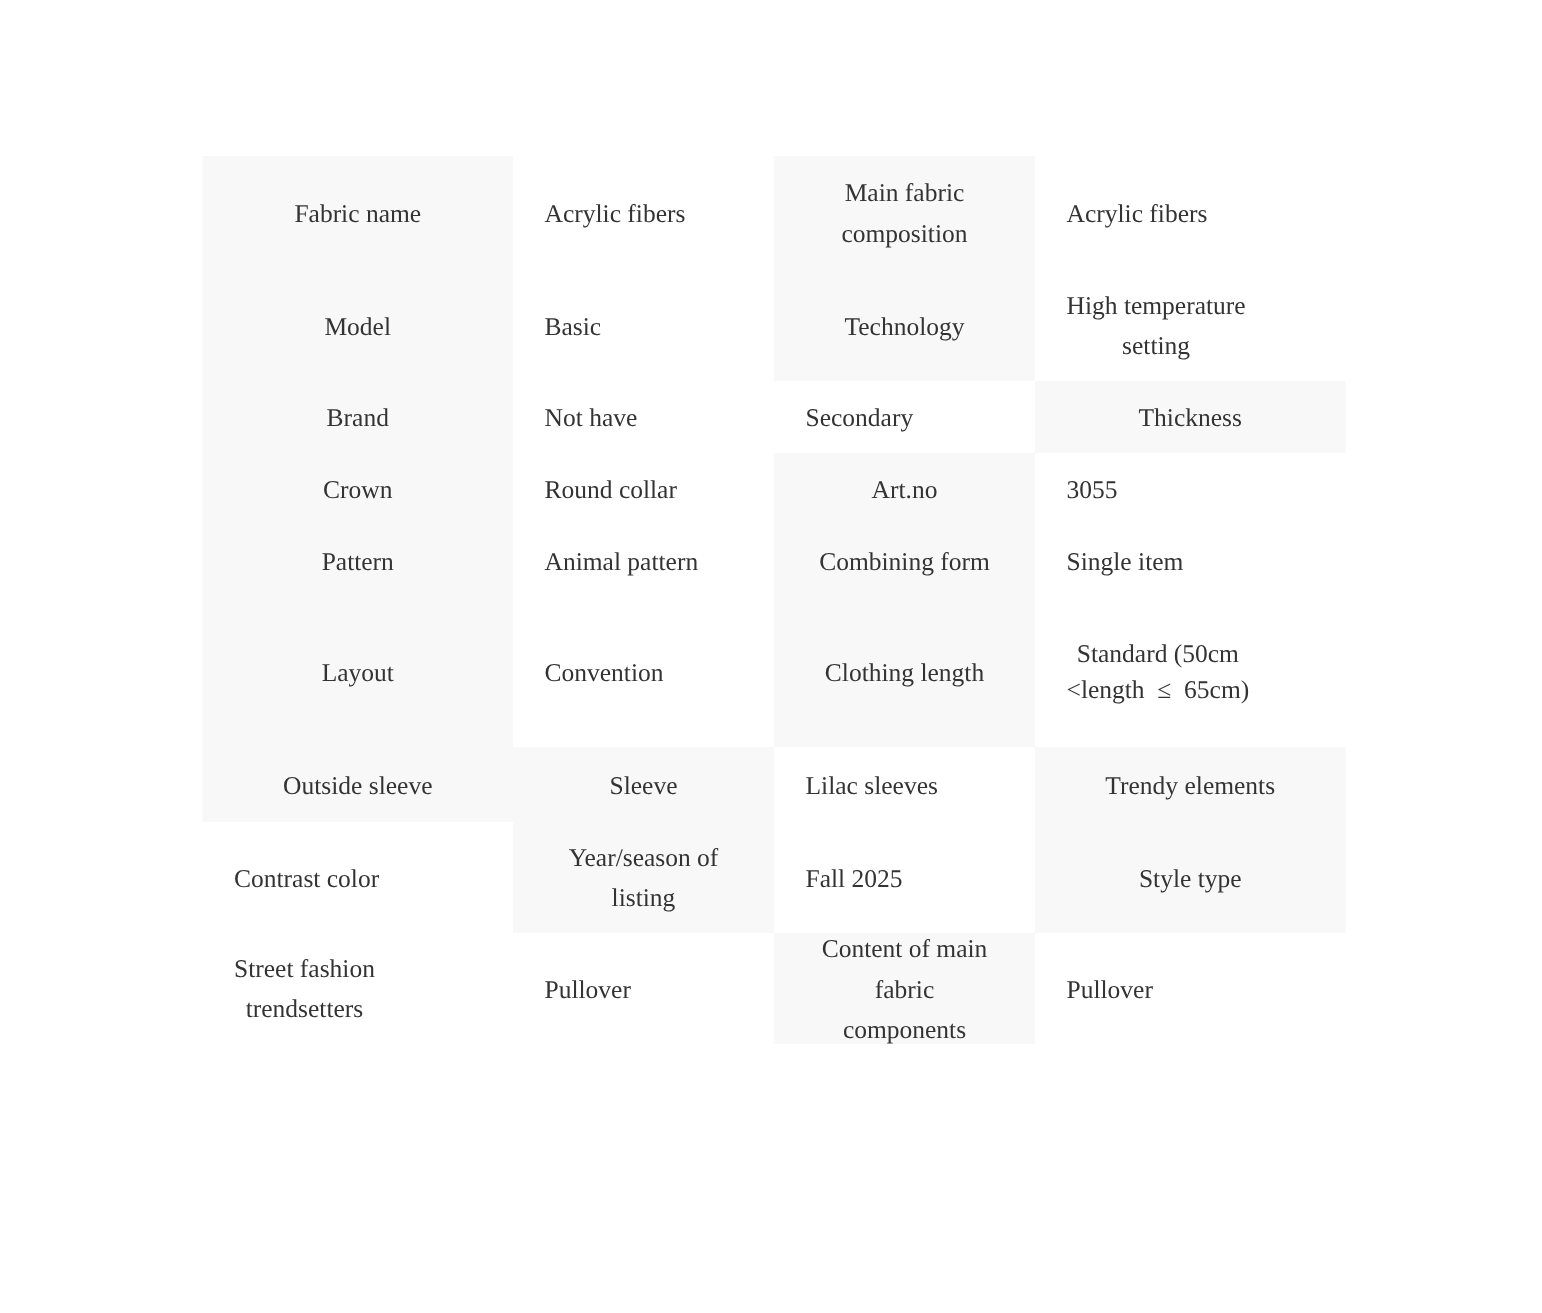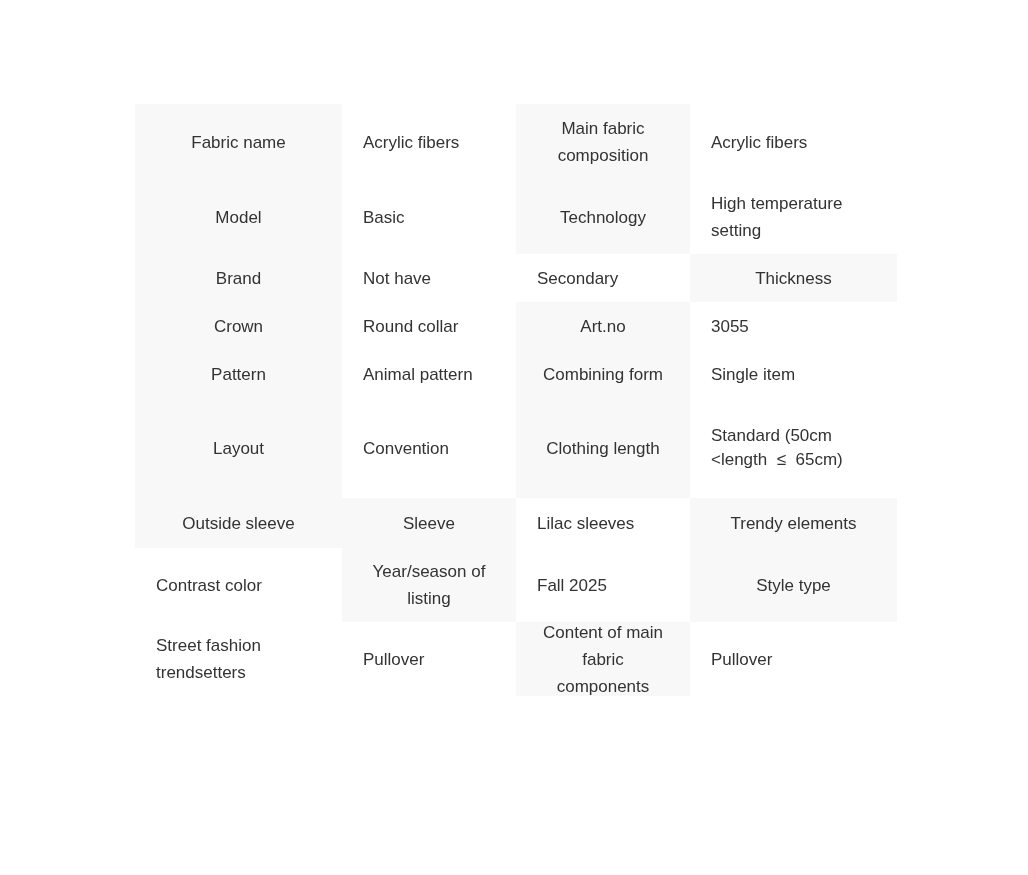--- a/index.html
+++ b/index.html
@@ -10,41 +10,41 @@
     height: 875px;
     overflow: hidden;
   }
   .spec-table {
     position: absolute;
     left: 135px;
     top: 104px;
     display: grid;
     grid-template-columns: 207px 174px 174px 207px;
     grid-template-rows: 76px 74px 48px 48px 48px 100px 50px 74px 74px 75px;
-    font-family: Liberation Sans, sans-serif;
+    font-family: Liberation Serif, serif;
     font-size: 17px;
     line-height: 27px;
     color: #333333;
   }
   .cell {
     display: flex;
     align-items: center;
     white-space: pre-line;
     box-sizing: border-box;
   }
   .lab {
     background: #f8f8f8;
     justify-content: center;
     text-align: center;
     padding: 0 12px;
   }
   .val {
     background: #ffffff;
     justify-content: flex-start;
-    text-align: left;
+    text-align: center;
     padding: 0 10px 0 21px;
   }
   .val.wide-gap {
     line-height: 24px;
   }
 </style>
 </head>
 <body>
 
 <div class="spec-table">

